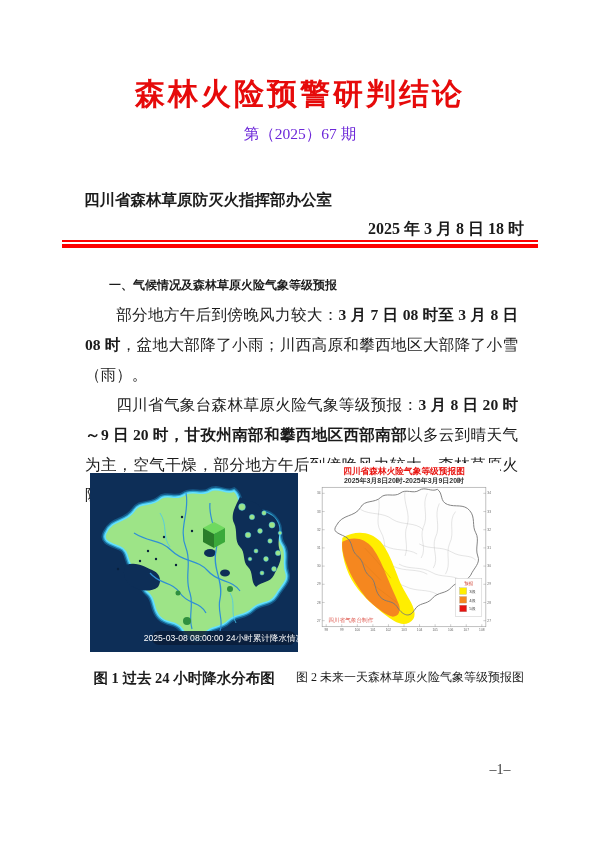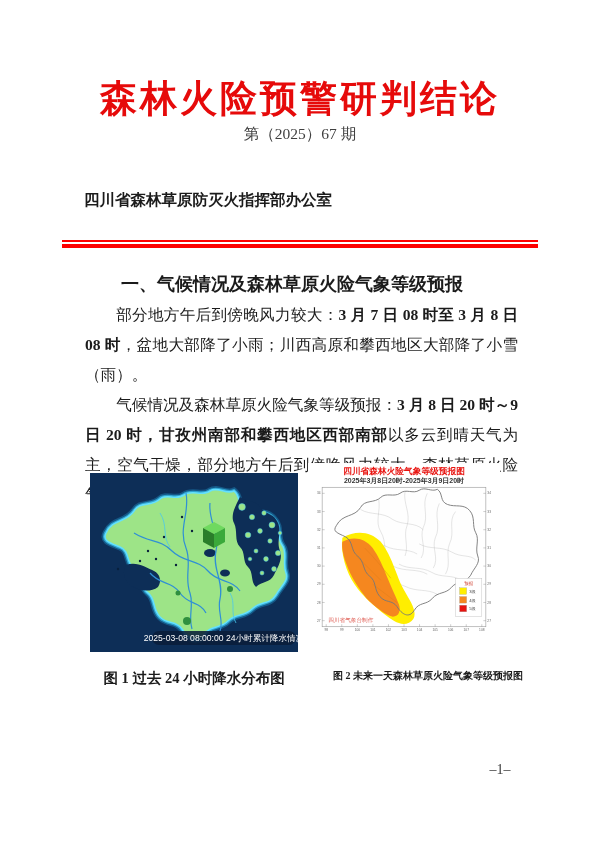--- a/index.html
+++ b/index.html
@@ -2,52 +2,52 @@
 <html><head>
 <meta charset="utf-8">
 <style>
   html,body { margin:0; padding:0; background:#ffffff; }
   .page {
     position:relative; width:600px; height:849px; background:#fff;
     font-family:"Liberation Serif", serif; color:#1b1b1b; overflow:hidden;
   }
   .doc-title {
     position:absolute; top:74px; left:0; width:600px; text-align:center;
-    font-size:37px; font-weight:bold; color:#e60a0a; letter-spacing:3px;
+    font-size:30px; font-weight:bold; color:#e60a0a; letter-spacing:3px;
   }
   .issue-no {
     position:absolute; top:124px; left:0; width:600px; text-align:center;
-    font-size:15.5px; color:#404040;
+    font-size:15.5px; color:#6d28d9;
   }
   .office-line1 { position:absolute; top:190px; left:84px; font-size:15.5px; font-weight:bold; }
   .office-line2 { position:absolute; top:220px; left:84px; font-size:15.5px; font-weight:bold; }
   .issue-datetime { position:absolute; top:219px; left:368px; font-size:16px; font-weight:bold; }
   .red-rule {
     position:absolute; top:240px; left:62px; width:476px; height:2px;
     background:#fff; border-top:2px solid #fe0000; border-bottom:4px solid #fe0000;
   }
   .content {
     position:absolute; top:270px; left:85px; width:433px;
     font-size:15.6px; line-height:30px; text-align:justify;
   }
   .section-heading {
-    font-family:Liberation Mono, monospace; font-weight:bold;
-    font-size:18px; text-indent:2em;
+    font-family:Liberation Serif, serif; font-weight:bold;
+    font-size:12px; text-indent:2em;
   }
   .para { text-indent:2em; margin:0; }
   .b { font-weight:bold; }
   .fig1-wrap { position:absolute; left:90px; top:473px; width:208px; height:179px; }
   .fig2-wrap { position:absolute; left:308px; top:463px; width:192px; height:187px; }
   .fig1-caption {
-    position:absolute; left:78px; top:669px; width:232px; text-align:center;
+    position:absolute; left:68px; top:669px; width:232px; text-align:center;
     font-size:14.5px; font-weight:bold;
   }
   .fig2-caption {
     position:absolute; left:294px; top:669px; width:232px; text-align:center;
-    font-size:10px; font-weight:bold;margin-left:18px;
+    font-size:12px; font-weight:normal;
   }
   .page-number {
     position:absolute; top:762px; left:460px; width:80px; text-align:center;
     font-size:14px; color:#3a3a3a;
   }
   
   .bar-label { font-size:8.6px; fill:#ffffff; text-anchor:middle; font-family:"Liberation Sans", sans-serif; }
   .m-title  { font-size:8.6px; fill:#e8130f; font-weight:bold; text-anchor:middle; font-family:"Liberation Sans", sans-serif; }
   .m-sub    { font-size:6.9px; fill:#333333; font-weight:bold; text-anchor:middle; font-family:"Liberation Sans", sans-serif; }
   .m-credit { font-size:5.6px; fill:#e0635a; font-family:"Liberation Sans", sans-serif; }
@@ -57,27 +57,28 @@
 </style>
 </head>
 <body>
 
 <div class="page">
 
   <div class="doc-title">森林火险预警研判结论</div>
   <div class="issue-no">第（2025）67 期</div>
 
   <div class="office-line1">四川省森林草原防灭火指挥部办公室</div>
+  <div class="issue-datetime">2025 年 3 月 8 日 18 时</div>
 
   <div class="red-rule"></div>
 
   <div class="content">
     <div class="section-heading">一、气候情况及森林草原火险气象等级预报</div>
     <p class="para"><span>部分地方午后到傍晚风力较大：</span><span class="b">3 月 7 日 08 时至 3 月 8 日 08 时</span><span>，盆地大部降了小雨；川西高原和攀西地区大部降了小雪（雨）。</span></p>
-    <p class="para"><span>气候情况及森林草原火险气象等级预报：</span><span class="b">3 月 8 日 20 时～9 日 20 时，甘孜州南部和攀西地区西部南部</span><span>以多云到晴天气为主，空气干燥，部分地方午后到傍晚风力较大，森林草原火险气象等级为 </span><span class="b">3～4 级</span><span>。</span></p>
+    <p class="para"><span>四川省气象台森林草原火险气象等级预报：</span><span class="b">3 月 8 日 20 时～9 日 20 时，甘孜州南部和攀西地区西部南部</span><span>以多云到晴天气为主，空气干燥，部分地方午后到傍晚风力较大，森林草原火险气象等级为 </span><span class="b">3～4 级</span><span>。</span></p>
   </div>
 
   <div class="fig1-wrap">
     <svg width="208" height="179" viewBox="0 0 208 179">
       <rect x="0" y="0" width="208" height="179" fill="#0d2e57"></rect>
 
       <g>
         <path d="M16,60 C22,46 36,50 44,38 C50,28 62,34 70,26 C76,20 86,28 94,22 C102,16 112,24 120,18 C128,13 136,22 144,18 C152,24 146,34 156,38 C166,42 176,36 184,46 C192,54 186,64 192,72 C198,80 192,90 196,100 C199,108 190,114 186,122 C180,132 170,128 162,136 C154,144 146,140 138,148 C130,156 120,152 114,162 C108,171 98,166 92,156 C86,147 78,152 70,144 C62,136 66,126 58,120 C50,114 52,102 44,96 C36,90 40,78 30,74 C20,70 12,68 16,60 Z" fill="none" stroke="#1a6fa0" stroke-width="7" stroke-opacity="0.65"></path>
         <path d="M16,60 C22,46 36,50 44,38 C50,28 62,34 70,26 C76,20 86,28 94,22 C102,16 112,24 120,18 C128,13 136,22 144,18 C152,24 146,34 156,38 C166,42 176,36 184,46 C192,54 186,64 192,72 C198,80 192,90 196,100 C199,108 190,114 186,122 C180,132 170,128 162,136 C154,144 146,140 138,148 C130,156 120,152 114,162 C108,171 98,166 92,156 C86,147 78,152 70,144 C62,136 66,126 58,120 C50,114 52,102 44,96 C36,90 40,78 30,74 C20,70 12,68 16,60 Z" fill="none" stroke="#36b4e0" stroke-width="4" stroke-opacity="0.8"></path>
         <path d="M16,60 C22,46 36,50 44,38 C50,28 62,34 70,26 C76,20 86,28 94,22 C102,16 112,24 120,18 C128,13 136,22 144,18 C152,24 146,34 156,38 C166,42 176,36 184,46 C192,54 186,64 192,72 C198,80 192,90 196,100 C199,108 190,114 186,122 C180,132 170,128 162,136 C154,144 146,140 138,148 C130,156 120,152 114,162 C108,171 98,166 92,156 C86,147 78,152 70,144 C62,136 66,126 58,120 C50,114 52,102 44,96 C36,90 40,78 30,74 C20,70 12,68 16,60 Z" fill="#9de487" stroke="#63e0ff" stroke-width="1.6"></path>

